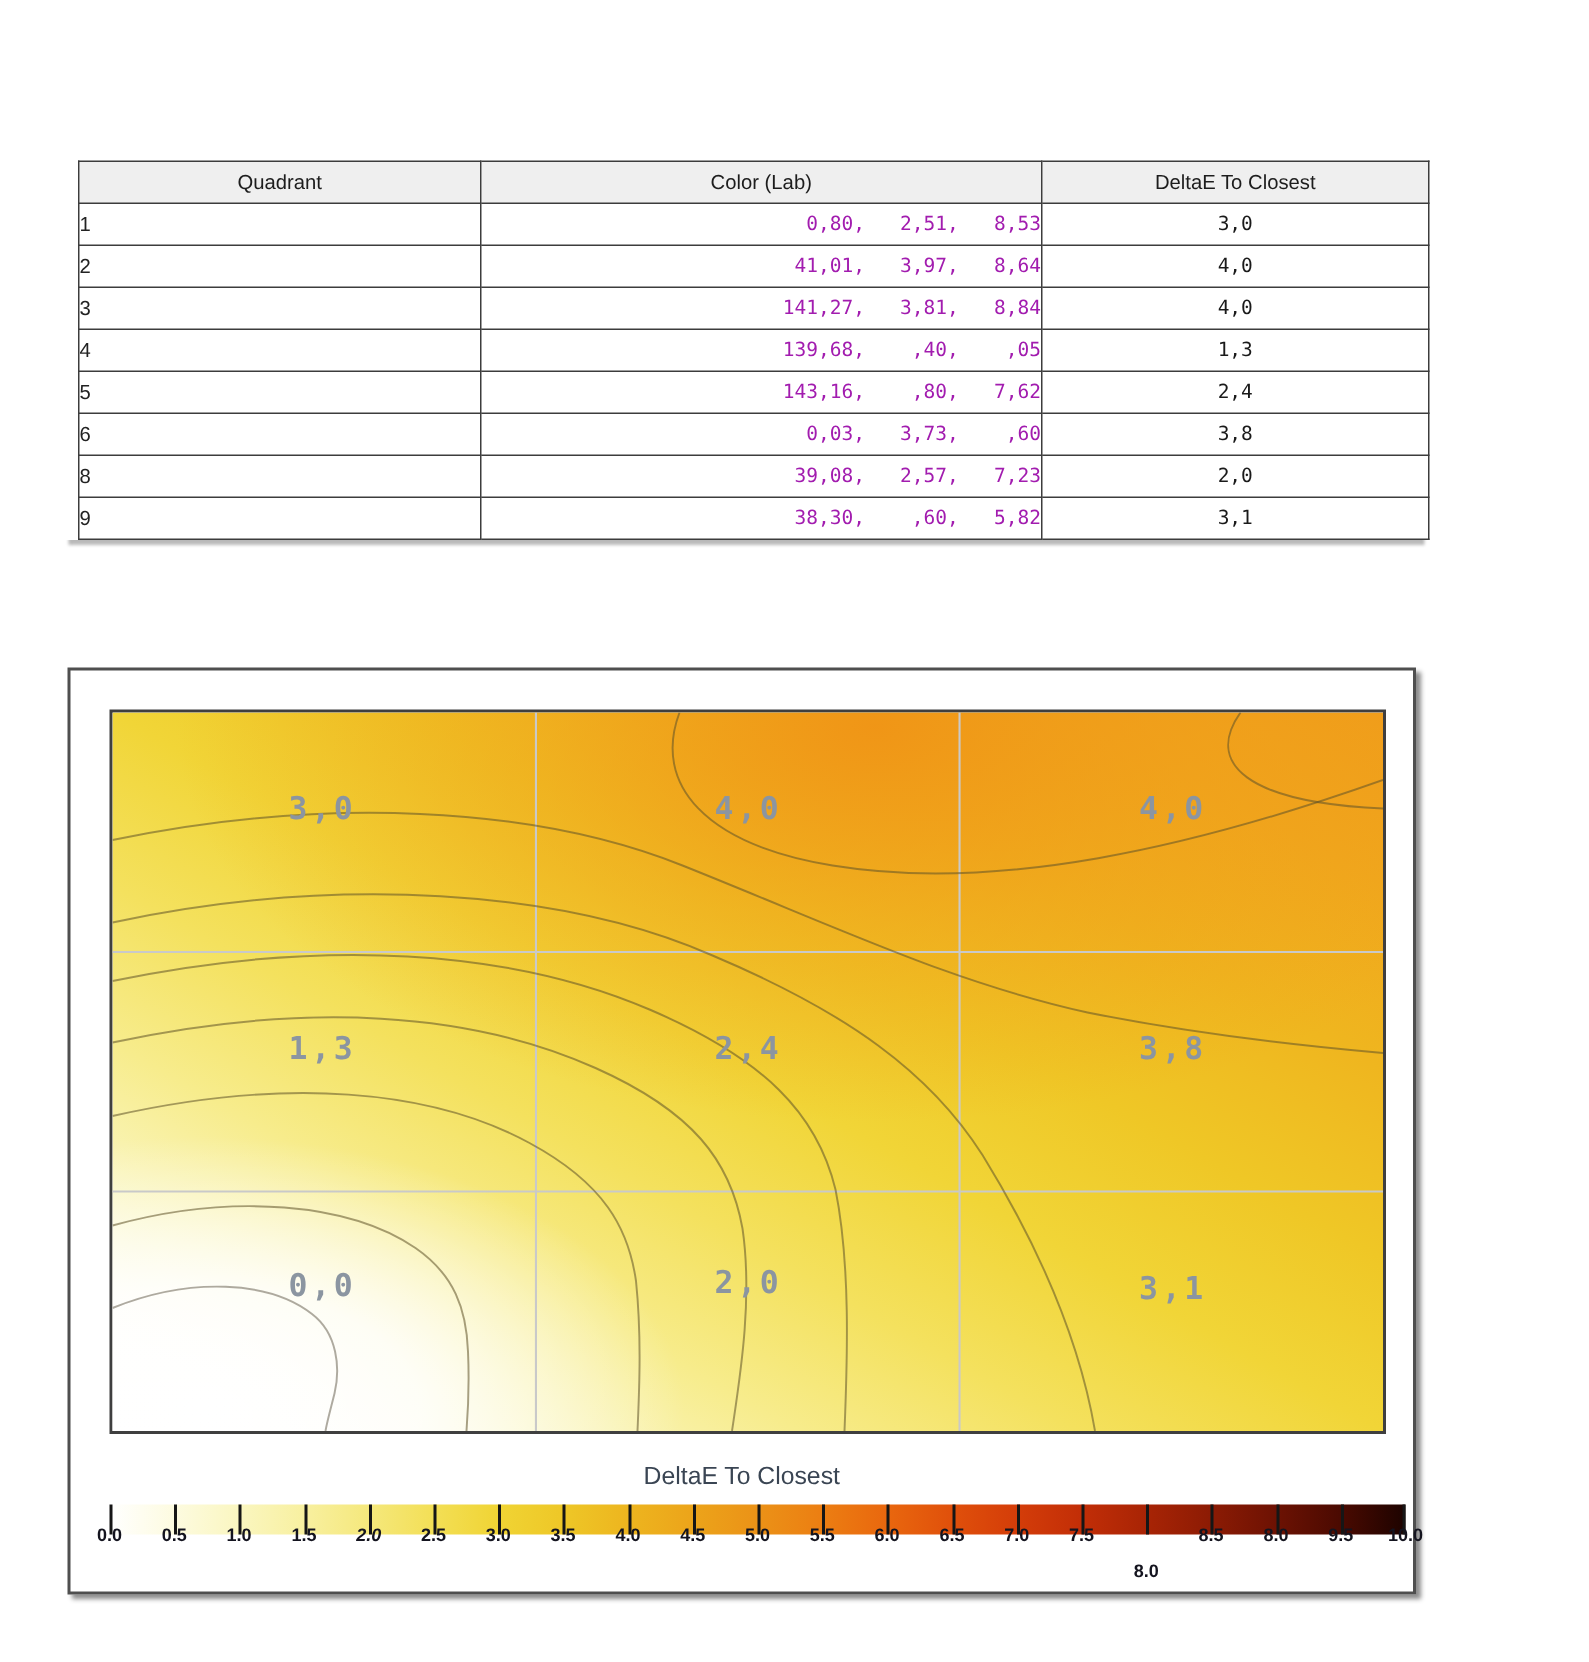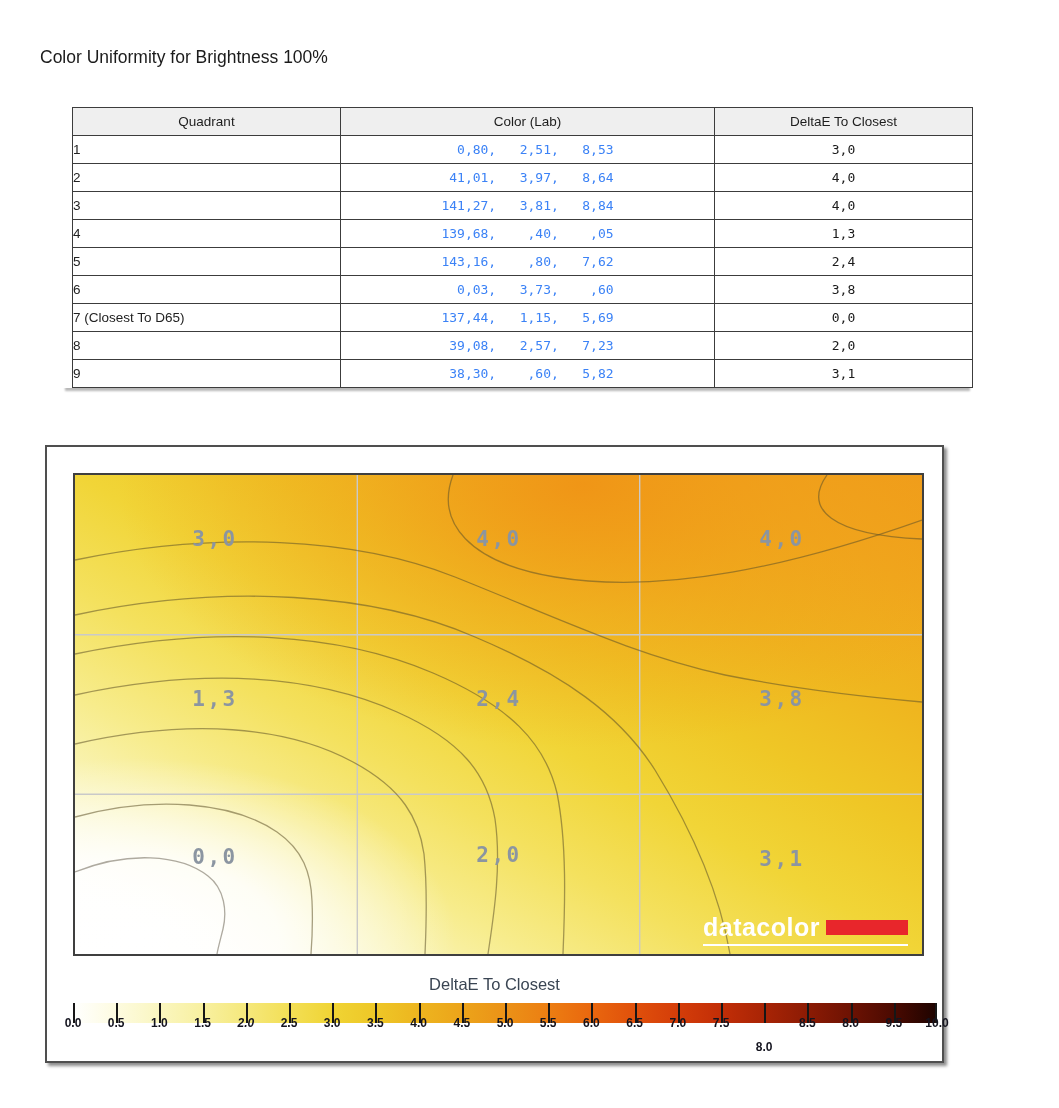--- a/index.html
+++ b/index.html
@@ -3,27 +3,27 @@
 <meta charset="utf-8">
 <style>
   html,body{margin:0;padding:0;background:#ffffff;}
   #canvas{position:relative;width:1059px;height:1108px;background:#ffffff;
           font-family:"Liberation Sans", sans-serif;overflow:hidden;}
 
   
   .page-title{position:absolute;left:40px;top:47px;font-size:17.5px;color:#1b1b1b;}
 
   
-  .tbl-wrap{position:absolute;left:62px;top:107px;width:895px;box-shadow:3px 3px 2px rgba(0,0,0,0.28);padding-left:10px;}
+  .tbl-wrap{position:absolute;left:42px;top:107px;width:895px;box-shadow:3px 3px 2px rgba(0,0,0,0.28);padding-left:10px;}
   table.uni{border-collapse:collapse;width:100%;table-layout:fixed;background:#fff;border:1px solid #2f2f2f;}
   table.uni th, table.uni td{border:1px solid #3c3c3c;height:27px;padding:0;overflow:hidden;}
   table.uni th{background:#efefef;font-size:13.5px;font-weight:normal;color:#1d1d1d;text-align:center;}
   td.qd{font-size:13.5px;color:#222;text-align:left;padding-left:6px;}
-  td.lab{font-family:"DejaVu Sans Mono", monospace;font-size:13px;color:#3b82f6;
-         text-align:center;white-space:pre;}
+  td.lab{font-family:"DejaVu Sans Mono", monospace;font-size:13px;color:#a21caf;
+         text-align:right;white-space:pre;}
   td.de{font-family:"DejaVu Sans Mono", monospace;font-size:13px;color:#1a1a1a;text-align:center;}
   col.c1{width:268px;} col.c2{width:374px;} col.c3{width:258px;}
 
   
   .panel{position:absolute;left:45px;top:445px;width:895px;height:614px;background:#ffffff;
          border:2px solid #4f4f4f;box-shadow:3px 3px 3px rgba(0,0,0,0.45);}
   .plot{position:absolute;left:26px;top:26px;width:847px;height:479px;border:2px solid #3f3f3f;}
   .plot svg{position:absolute;left:0;top:0;width:100%;height:100%;display:block;}
 
   
@@ -44,21 +44,20 @@
   .cbar .tick{position:absolute;top:0;width:2px;height:20px;background:#161616;}
   .cb-labels{position:absolute;left:26px;top:569px;width:864px;height:16px;}
   .cb-labels span{position:absolute;width:36px;margin-left:-18px;text-align:center;
                   font-size:12px;font-weight:700;color:#14141f;}
 </style>
 </head>
 <body>
 
 <div id="canvas">
 
-  <div class="page-title">Color Uniformity for Brightness 100%</div>
 
   <div class="tbl-wrap">
     <table class="uni">
       <colgroup>
           <col class="c1">
           <col class="c2">
           <col class="c3">
         </colgroup>
       <tbody>
           <tr>
@@ -88,25 +87,20 @@
       </tr>
       <tr>
         <td class="qd">5</td>
         <td class="lab">143,16,    ,80,   7,62</td>
         <td class="de">2,4</td>
       </tr>
       <tr>
         <td class="qd">6</td>
         <td class="lab">  0,03,   3,73,    ,60</td>
         <td class="de">3,8</td>
-      </tr>
-      <tr>
-        <td class="qd">7 (Closest To D65)</td>
-        <td class="lab">137,44,   1,15,   5,69</td>
-        <td class="de">0,0</td>
       </tr>
       <tr>
         <td class="qd">8</td>
         <td class="lab"> 39,08,   2,57,   7,23</td>
         <td class="de">2,0</td>
       </tr>
       <tr>
         <td class="qd">9</td>
         <td class="lab"> 38,30,    ,60,   5,82</td>
         <td class="de">3,1</td>
@@ -173,24 +167,20 @@
           <text x="707" y="71">4,0</text>
           <text x="140" y="231">1,3</text>
           <text x="424" y="231">2,4</text>
           <text x="707" y="231">3,8</text>
           <text x="140" y="389">0,0</text>
           <text x="424" y="387">2,0</text>
           <text x="707" y="391">3,1</text>
         </g>
       </svg>
 
-      <div class="dclogo">
-        <span class="word">datacolor</span>
-        <span class="bar" style="background:#e8262b;"></span>
-      </div>
     </div>
 
     <div class="cb-title">DeltaE To Closest</div>
 
     <div class="cbar">
       <div class="tick" style="left:0%;"></div>
       <div class="tick" style="left:5%;"></div>
       <div class="tick" style="left:10%;"></div>
       <div class="tick" style="left:15%;"></div>
       <div class="tick" style="left:20%;"></div>

